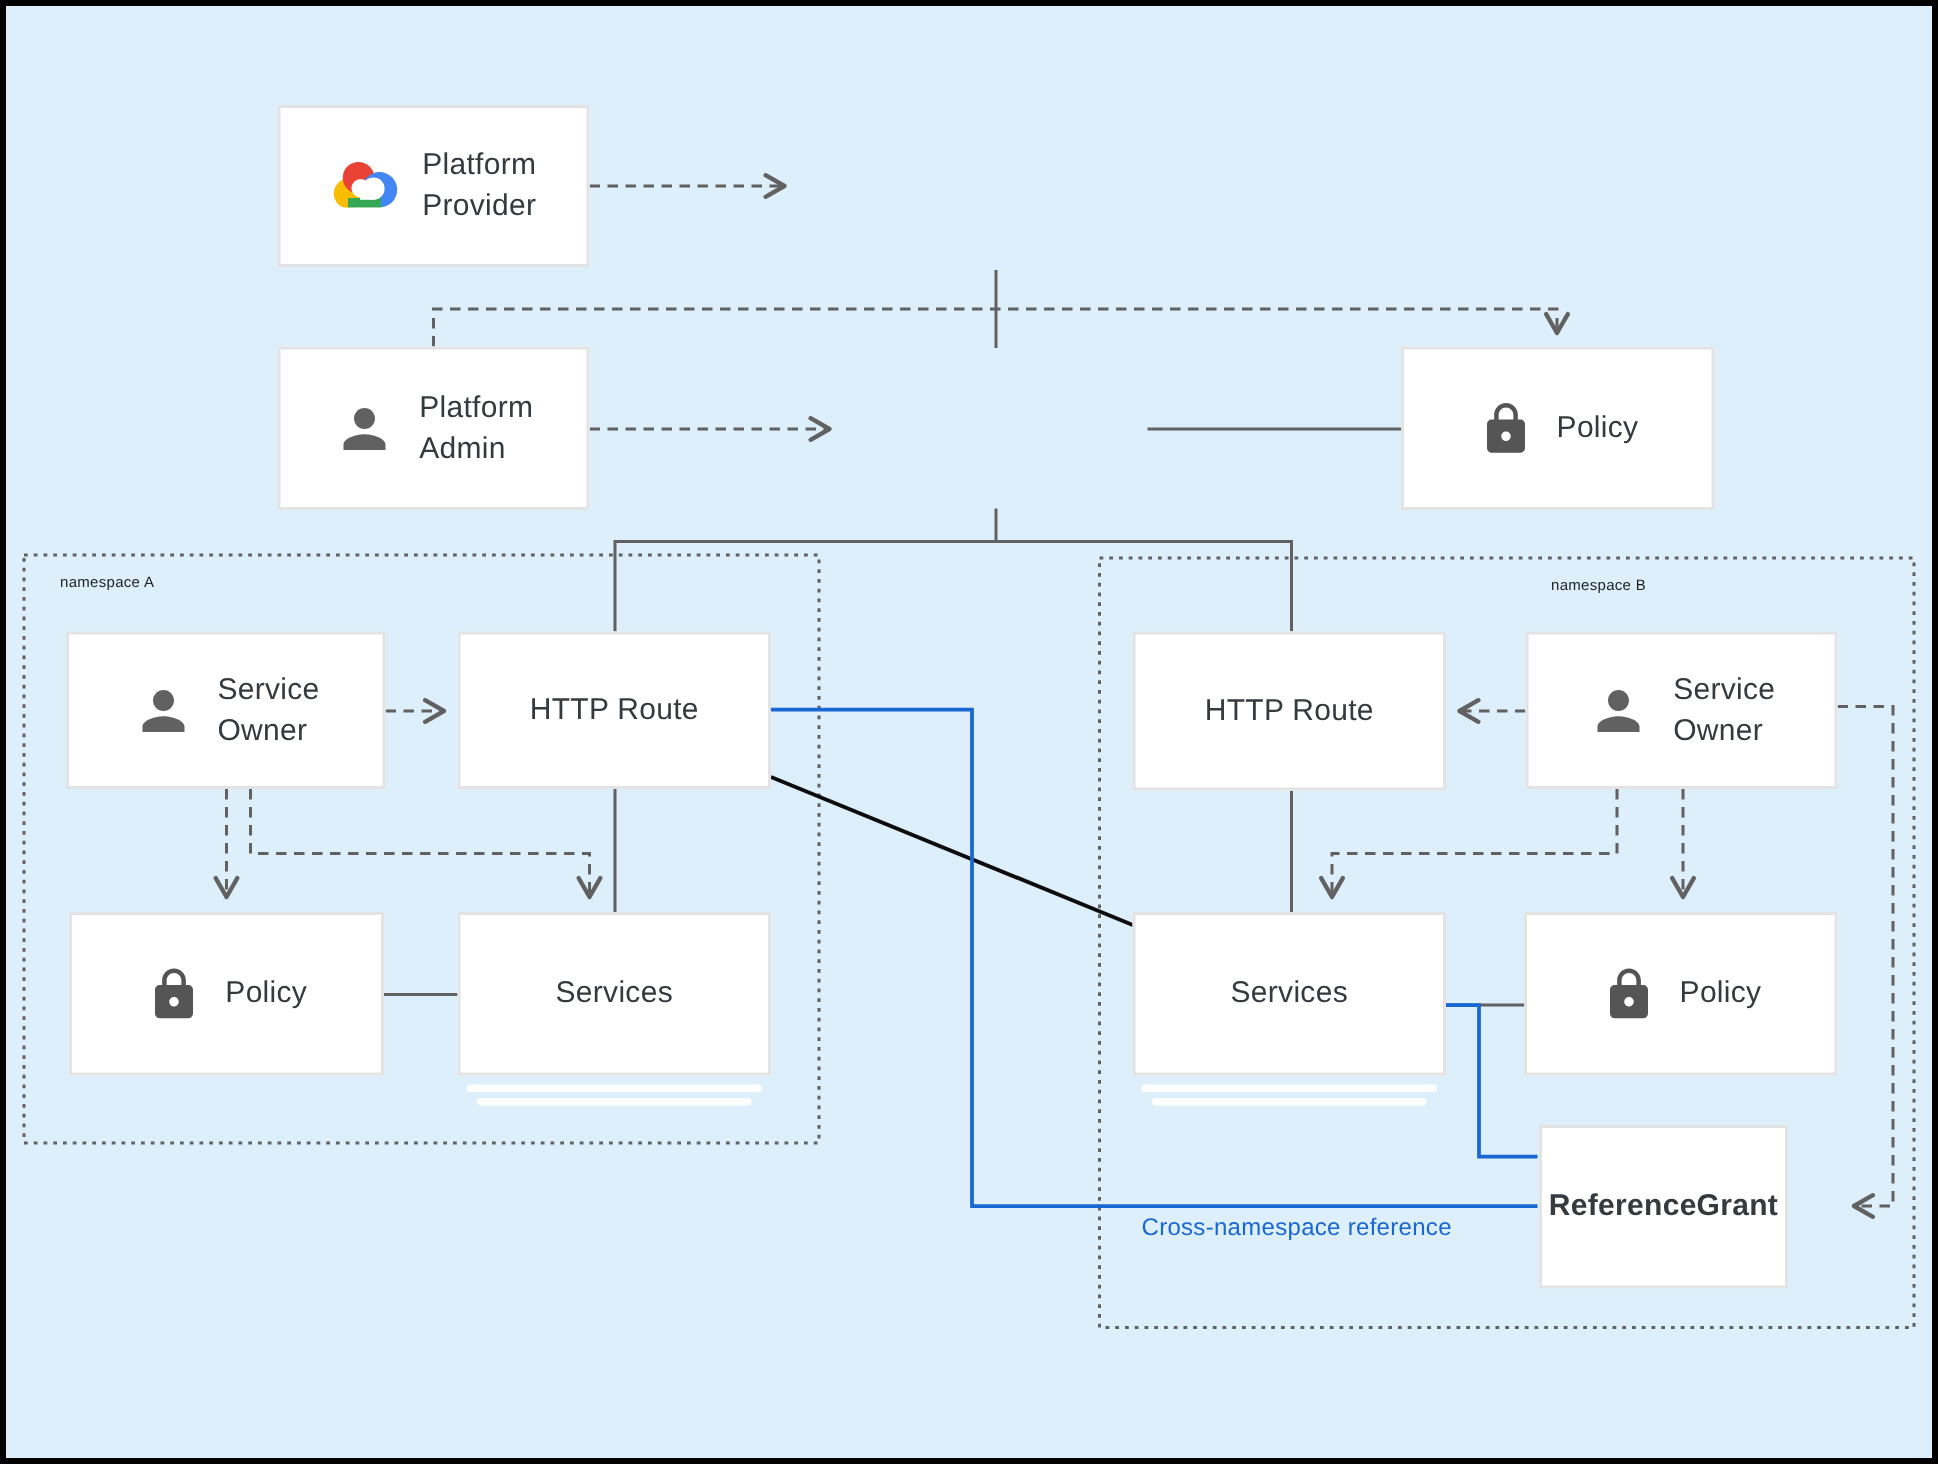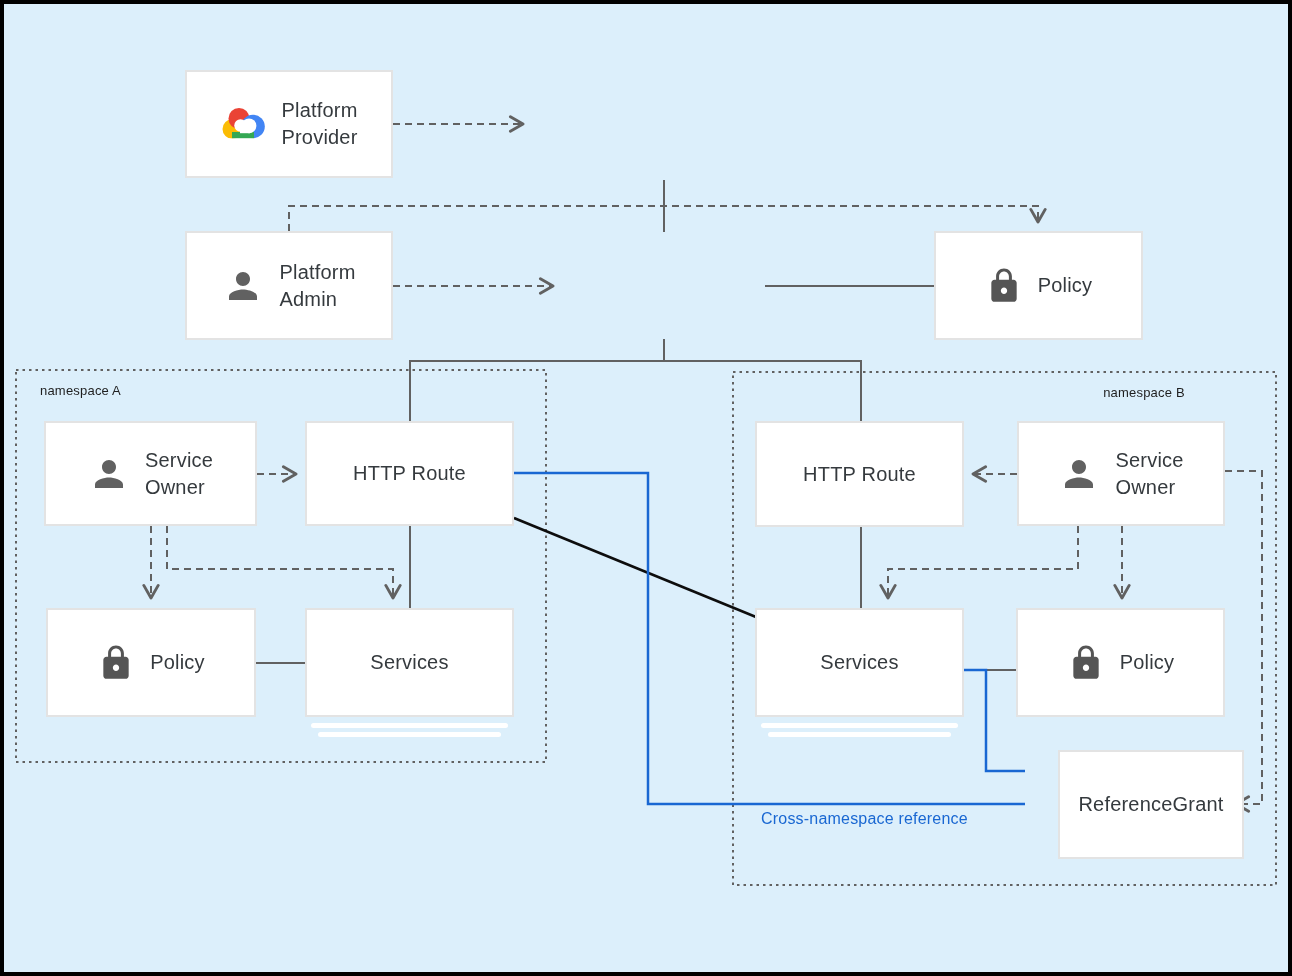--- a/index.html
+++ b/index.html
@@ -21,25 +21,25 @@
     display:flex; align-items:center; justify-content:center;
     gap:15px;
     color:#353A3E;
     font-size:20px;
     letter-spacing:0.2px;
   }
   .node .lbl { white-space:pre-line; line-height:1.35; }
   .icon { display:flex; align-items:center; justify-content:center; flex:0 0 auto; }
   .ns-label {
     position:absolute;
-    font-size:13px;
+    font-size:10px;
     color:#1F1F1F;
     letter-spacing:0.2px;
   }
-  .ns-label.right { text-align:center; }
+  .ns-label.right { text-align:left; }
   .cross-label {
     position:absolute;
     font-size:16px;
     color:#1967D2;
     letter-spacing:0.2px;
   }
   .stack-bar {
     position:absolute;
     background:#ffffff;
     height:5px;
@@ -187,17 +187,17 @@
 
   <div class="node" style="left:1012px; top:604px; width:209px; height:109px;">
     <span class="icon">
       <svg width="38" height="40" viewBox="0 0 24 24" fill="#555555" fill-rule="evenodd">
         <path d="M18 8h-1V6c0-2.76-2.24-5-5-5S7 3.24 7 6v2H6c-1.1 0-2 .9-2 2v10c0 1.1.9 2 2 2h12c1.1 0 2-.9 2-2V10c0-1.1-.9-2-2-2zm-6 9c-1.1 0-2-.9-2-2s.9-2 2-2 2 .9 2 2-.9 2-2 2zm3.1-9H8.9V6c0-1.71 1.39-3.1 3.1-3.1 1.71 0 3.1 1.39 3.1 3.1v2z"></path>
       </svg>
     </span>
     <span class="lbl">Policy</span>
   </div>
 
-  <div class="node" style="left:1054px; top:746px; width:186px; height:109px;">
+  <div class="node" style="left:1022px; top:746px; width:166px; height:109px;font-weight:bold;">
     <span class="lbl">ReferenceGrant</span>
   </div>
 
 </div>
 
 </body></html>

